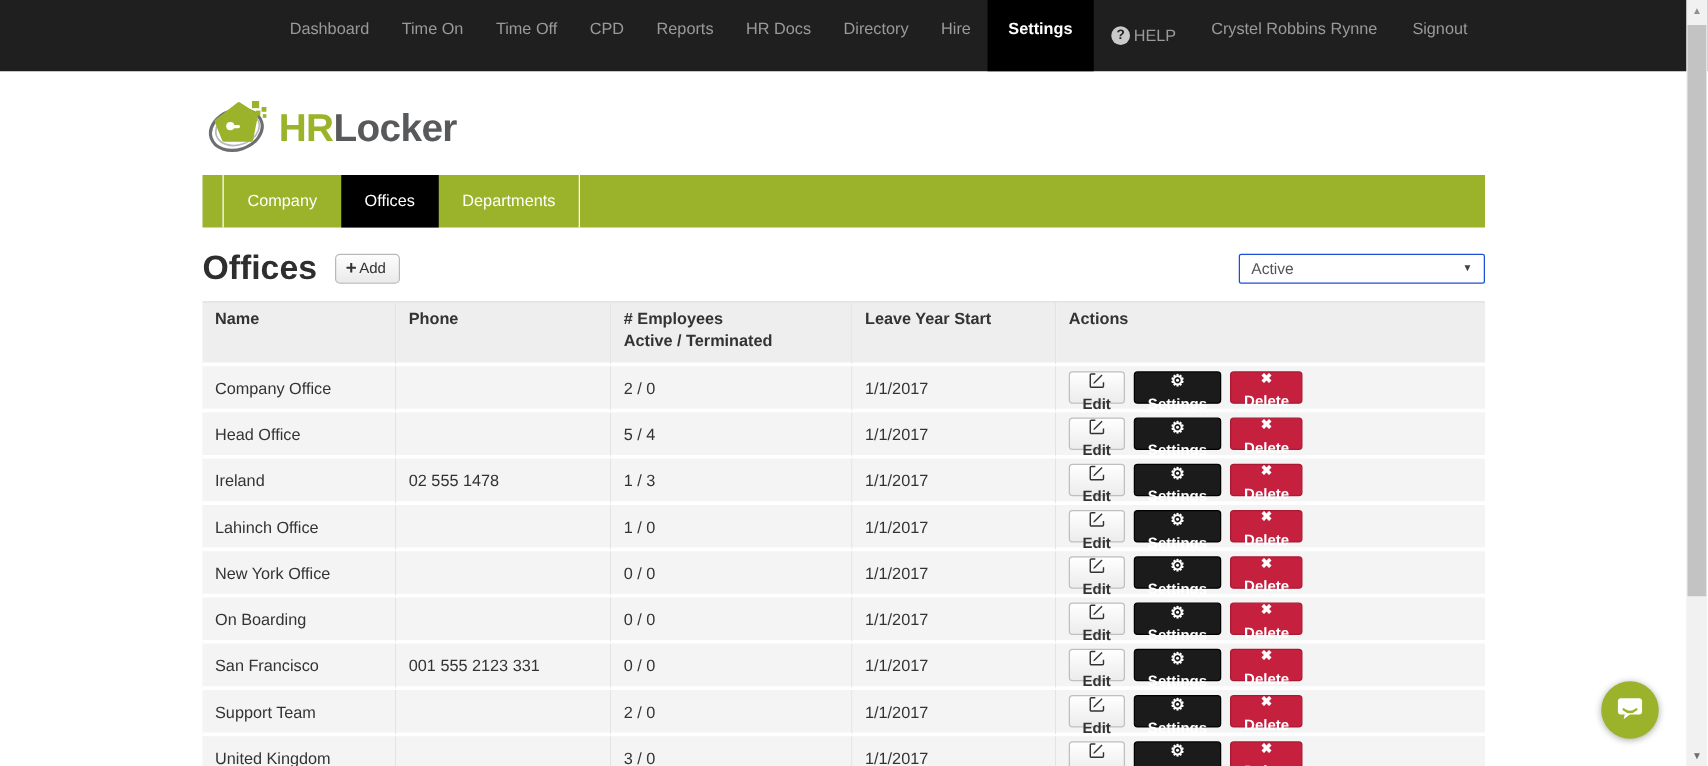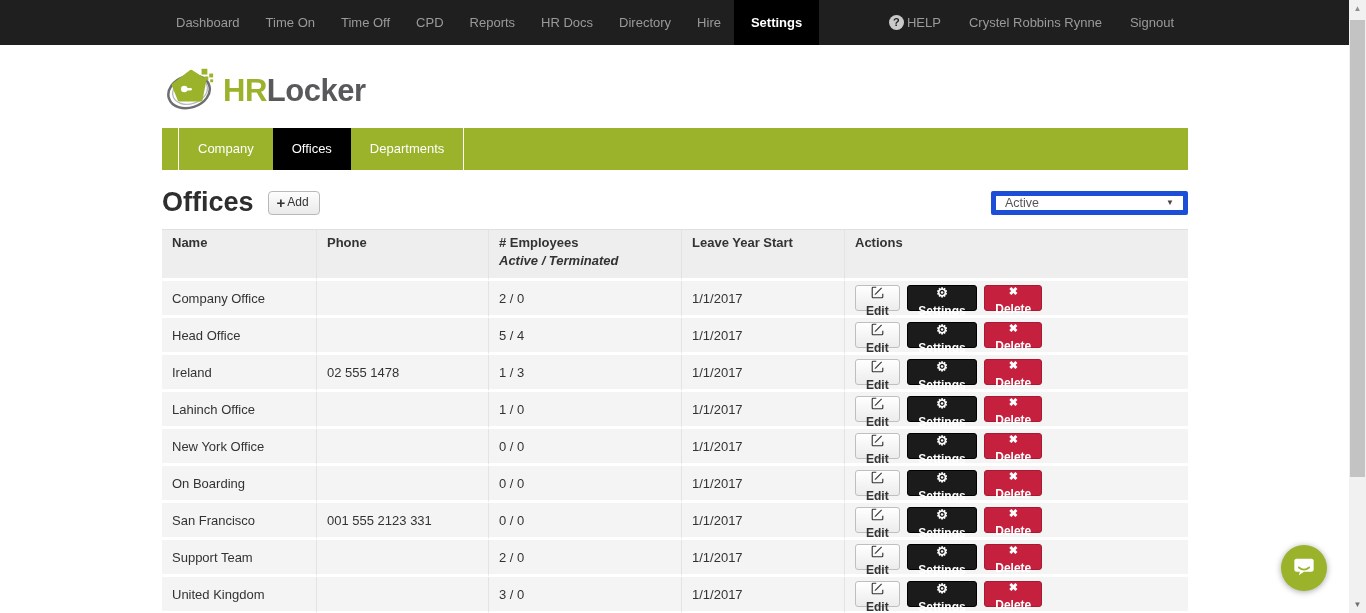--- a/index.html
+++ b/index.html
@@ -6,24 +6,24 @@
   html, body { width: 1366px; height: 613px; overflow: hidden; }
   body {
     position: relative;
     font-family: "Liberation Sans", sans-serif;
     background: #ffffff;
     color: #333;
   }
 
   
   .topnav {
-    height: 45px;
+    height: 57px;
     background: #1f1f1f;
     display: flex;
-    justify-content: space-between;
+    justify-content: flex-end;
     padding-left: 163px;
     padding-right: 178px;
   }
   .topnav-left, .topnav-right { display: flex; align-items: stretch; }
   .nav-item {
     color: #9a9a9a;
     font-size: 13px;
     line-height: 45px;
     padding: 0 13px;
     cursor: pointer;
@@ -67,21 +67,21 @@
     background: linear-gradient(#fdfdfd, #eaeaea);
     border: 1px solid #b9b9b9; border-radius: 4px;
     padding: 3px 10px 4px 8px;
     font-size: 12px; color: #333;
     display: inline-flex; align-items: center; gap: 2px;
     cursor: pointer; font-family: inherit;
   }
   .add-plus { font-weight: bold; font-size: 15px; line-height: 1; }
   .filter-select {
     margin-left: auto; width: 197px; height: 24px;
-    border: 5px solid #1d4ed8; border-radius: 2px; background: #fff;
+    border: 1px solid #1d4ed8; border-radius: 2px; background: #fff;
     display: flex; align-items: center; justify-content: space-between;
     padding: 0 9px; font-size: 12.5px; color: #555; cursor: pointer;
   }
   .select-caret { font-size: 8px; color: #444; }
 
   
   .table-wrap { margin: 13px 178px 0 162px; }
   table { width: 100%; border-collapse: separate; border-spacing: 0; table-layout: fixed; }
   col.c-name  { width: 155px; }
   col.c-phone { width: 172px; }
@@ -97,21 +97,21 @@
   }
   th:last-child, td:last-child { border-right: none; }
   th {
     background: #eeeeee;
     border-top: 1px solid #e0e0e0;
     font-weight: bold;
     padding-top: 4px; padding-bottom: 9px;
     vertical-align: top;
     line-height: 1.35;
   }
-  th .sub { font-weight: bold; font-style: italic; }
+  th .sub { font-weight: bold; }
   td { height: 37px; vertical-align: middle; }
 
   
   .btn {
     display: inline-flex; align-items: center; gap: 5px;
     height: 26px; padding: 0 10px;
     border-radius: 3px; font-size: 12px; font-weight: bold;
     cursor: pointer; font-family: inherit; vertical-align: middle;
     border: 1px solid transparent;
     flex-direction: column;

